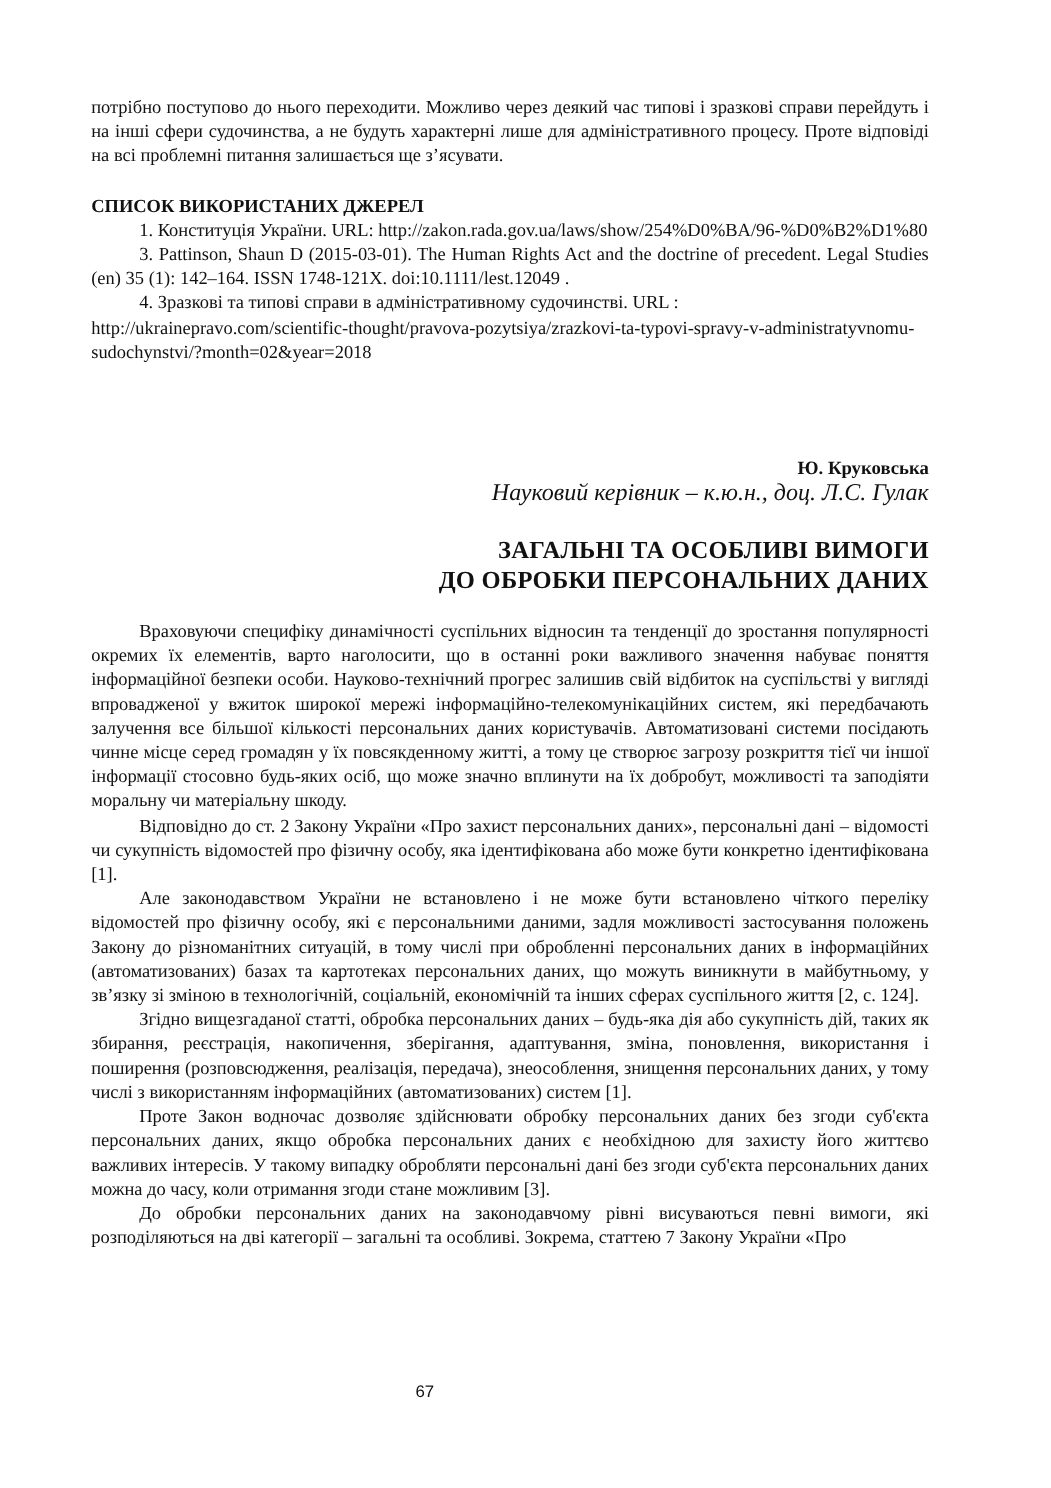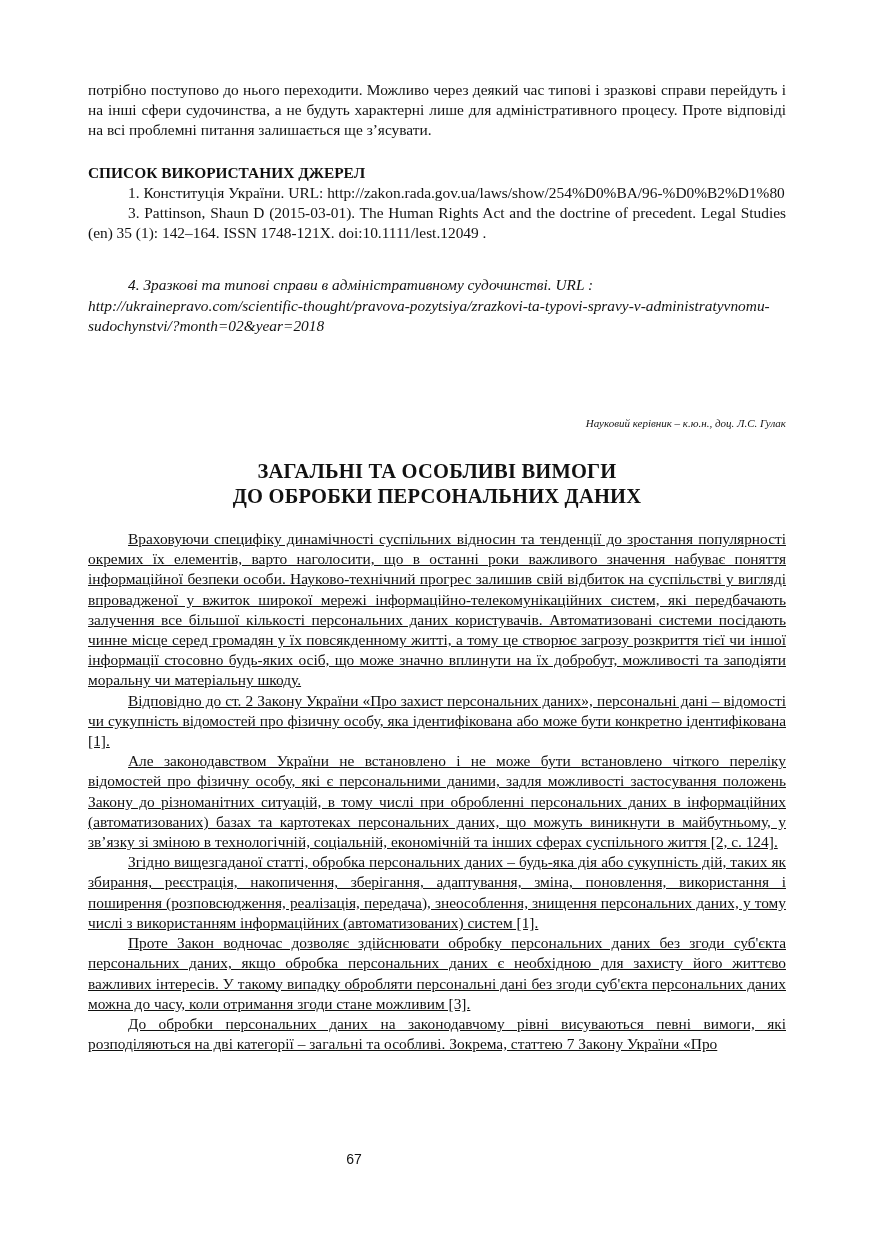--- a/index.html
+++ b/index.html
@@ -2,36 +2,36 @@
 <html><head>
   <meta charset="utf-8">
   <style>
     html, body { margin: 0; padding: 0; background: #ffffff; }
     body {
       width: 876px; height: 1240px; position: relative; overflow: hidden;
       font-family: "Liberation Serif", "DejaVu Serif", serif;
       color: #111111;
     }
     .page {
-      position: absolute; left: 88px; top: 80px; width: 698px;
+      position: absolute; left: 76px; top: 80px; width: 698px;
       font-size: 15.4px; line-height: 20.2px;
     }
     p { margin: 0; text-align: justify; }
-    .indent { text-indent: 40px; text-decoration: underline; }
+    .indent { text-indent: 40px; }
     .refs-title {
       font-weight: bold; font-size: 15.4px;
       margin-top: 22px; margin-bottom: 0px; letter-spacing: 0px;
     }
     .ref { text-indent: 40px; text-align: justify; }
-    .ref-url { font-style: italic; text-align: left; margin-top: 32px; }
+    .ref-url { text-align: left; }
     .author-block { margin-top: 77px; text-align: right; }
     .author-name { font-weight: bold; font-size: 15.6px; line-height: 20px; }
-    .supervisor { font-style: italic; font-size: 11px; line-height: 20px; }
+    .supervisor { font-style: italic; font-size: 20px; line-height: 20px; }
     .article-title {
-      margin-top: 26px; text-align: center; font-weight: bold;
+      margin-top: 26px; text-align: right; font-weight: bold;
       font-size: 20.5px; line-height: 25px; letter-spacing: 0.2px;
     }
     .body-text { margin-top: 20px; }
     .page-number {
       position: absolute; left: 0; width: 708px; top: 1151px;
       text-align: center; font-family: "Liberation Sans", "DejaVu Sans", sans-serif;
       font-size: 14px;
     }
   </style>
 </head>
@@ -41,20 +41,21 @@
   <p class="intro">потрібно поступово до нього переходити. Можливо через деякий час типові і зразкові справи перейдуть і на інші сфери судочинства, а не будуть характерні лише для адміністративного процесу. Проте відповіді на всі проблемні питання залишається ще з’ясувати.</p>
 
   <div class="refs-title">СПИСОК ВИКОРИСТАНИХ ДЖЕРЕЛ</div>
   <div>
     <p class="ref">1. Конституція України. URL: http://zakon.rada.gov.ua/laws/show/254%D0%BA/96-%D0%B2%D1%80</p>
     <p class="ref">3. Pattinson, Shaun D (2015-03-01). The Human Rights Act and the doctrine of precedent. Legal Studies (en) 35 (1): 142–164. ISSN 1748-121X. doi:10.1111/lest.12049 .</p>
     <p class="ref ref-url" style="text-indent:40px;">4. Зразкові та типові справи в адміністративному судочинстві. URL : http://ukrainepravo.com/scientific-thought/pravova-pozytsiya/zrazkovi-ta-typovi-spravy-v-administratyvnomu-sudochynstvi/?month=02&amp;year=2018</p>
   </div>
 
   <div class="author-block">
+    <div class="author-name">Ю. Круковська</div>
     <div class="supervisor">Науковий керівник – к.ю.н., доц. Л.С. Гулак</div>
   </div>
 
   <div class="article-title">
     <div>ЗАГАЛЬНІ ТА ОСОБЛИВІ ВИМОГИ</div>
     <div>ДО ОБРОБКИ ПЕРСОНАЛЬНИХ ДАНИХ</div>
   </div>
 
   <div class="body-text">
     <p class="indent">Враховуючи специфіку динамічності суспільних відносин та тенденції до зростання популярності окремих їх елементів, варто наголосити, що в останні роки важливого значення набуває поняття інформаційної безпеки особи. Науково-технічний прогрес залишив свій відбиток на суспільстві у вигляді впровадженої у вжиток широкої мережі інформаційно-телекомунікаційних систем, які передбачають залучення все більшої кількості персональних даних користувачів. Автоматизовані системи посідають чинне місце серед громадян у їх повсякденному житті, а тому це створює загрозу розкриття тієї чи іншої інформації стосовно будь-яких осіб, що може значно вплинути на їх добробут, можливості та заподіяти моральну чи матеріальну шкоду.</p>

